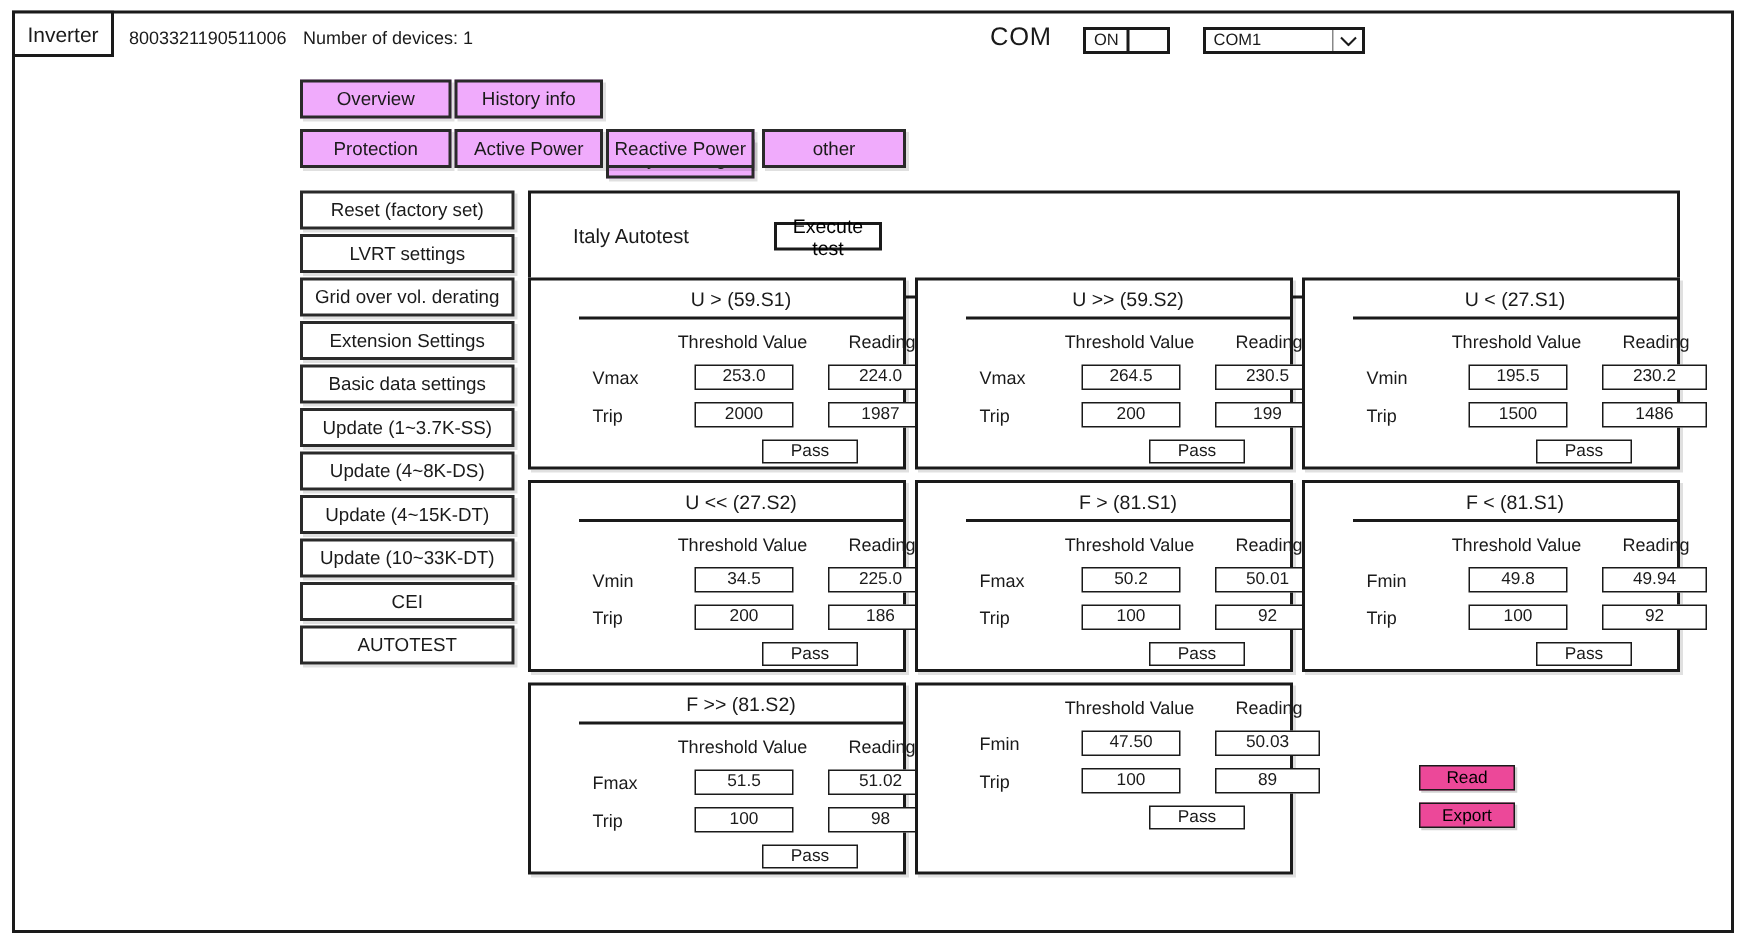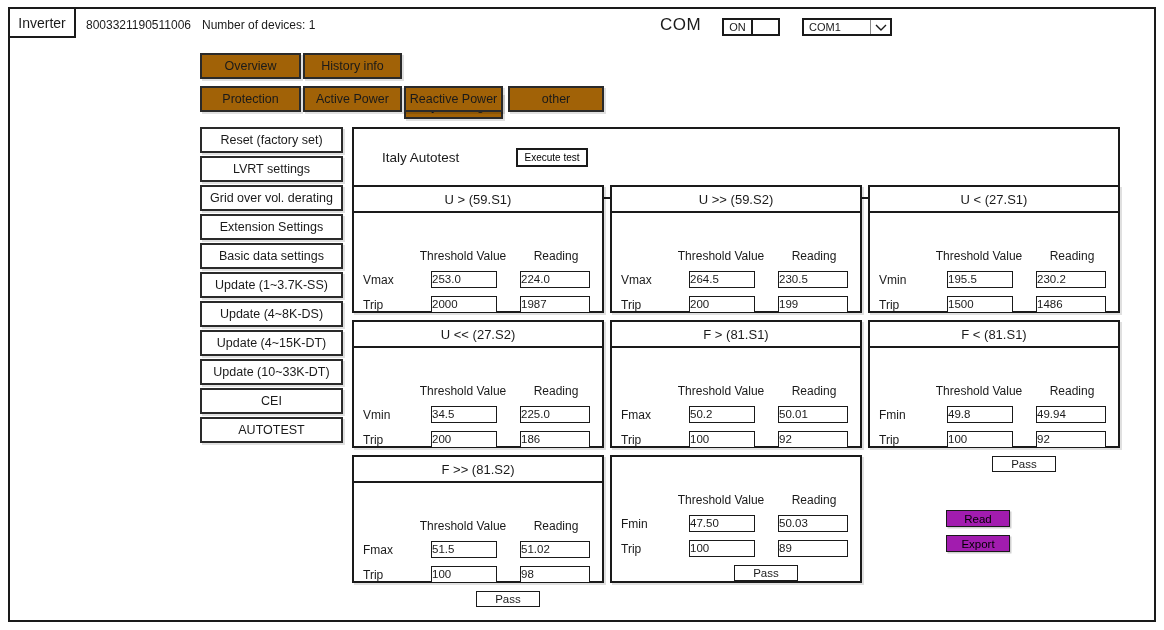--- a/index.html
+++ b/index.html
@@ -34,33 +34,33 @@
     border: 2px solid #1a1a1a; display: flex; background: #fff; cursor: pointer;
   }
   .com-toggle .on-cell {
     width: 29px; border-right: 2px solid #1a1a1a;
     display: flex; align-items: center; justify-content: center;
     font-size: 11px;
   }
   .com-toggle .off-cell { flex: 1; }
   .com-select {
     position: absolute; left: 792px; top: 9px;
-    width: 90px; height: 18px;
+    width: 108px; height: 18px;
     border: 2px solid #1a1a1a; display: flex; align-items: center;
     font-size: 11px; background: #fff; cursor: pointer;
   }
   .com-select .val { flex: 1; padding-left: 5px; }
   .com-select .chev {
     width: 20px; height: 100%; border-left: 1px solid #888;
     display: flex; align-items: center; justify-content: center;
   }
   
   .tab {
     position: absolute; height: 26px;
-    border: 2px solid #2a2a2a; background: #a16207;
+    border: 2px solid #2a2a2a; background: #f0abfc;
     display: flex; align-items: center; justify-content: center;
     font-size: 12.5px; cursor: pointer;
     box-shadow: 2px 2px 0 rgba(0,0,0,0.12);
   }
   .t1a { left: 190px; top: 44px; width: 101px; }
   .t1b { left: 293px; top: 44px; width: 99px; }
   .t1c { left: 394px; top: 44px; width: 99px; margin-top: 40px; }
   .t2a { left: 190px; top: 77px; width: 101px; }
   .t2b { left: 293px; top: 77px; width: 99px; }
   .t2c { left: 394px; top: 77px; width: 99px; }
@@ -79,60 +79,61 @@
   
   .autotest-head {
     position: absolute; left: 342px; top: 118px;
     width: 768px; height: 72px; border: 2px solid #1a1a1a; background: #fff;
   }
   .autotest-title { position: absolute; left: 28px; top: 21px; font-size: 13.5px; }
   .exec-btn {
     position: absolute; left: 162px; top: 19px;
     width: 72px; height: 19px; border: 2px solid #1a1a1a; background: #fff;
     display: flex; align-items: center; justify-content: center;
-    font-size: 10px; cursor: pointer;
+    font-size: 13px; cursor: pointer;
   }
   
   .panel-grid {
     position: absolute; left: 342px; top: 176px; width: 768px;
     display: grid; grid-template-columns: repeat(3, 252px);
     grid-auto-rows: 128px; column-gap: 6px; row-gap: 7px;
   }
   .panel {
     border: 2px solid #1a1a1a; background: #fff; position: relative;
     box-shadow: 2px 2px 0 rgba(0,0,0,0.12);
+    padding-left: 32px;
   }
   .panel-title {
     height: 26px; border-bottom: 2px solid #1a1a1a;
     display: flex; align-items: center; justify-content: center;
     font-size: 13px;
   }
-  .panel-body { position: relative; height: 96px; font-size: 12px; margin-top: 28px; }
+  .panel-body { position: relative; height: 96px; font-size: 12px; }
   .h-threshold { position: absolute; left: 48px;  top: 8px; width: 122px; text-align: center; }
   .h-reading   { position: absolute; left: 162px; top: 8px; width: 80px;  text-align: center; }
   .param { position: absolute; left: 9px; width: 55px; }
   .p1 { top: 32px; } .p2 { top: 57px; }
   .vbox {
     position: absolute; width: 66px; height: 17px;
     border: 1.5px solid #1a1a1a; background: #fff;
-    line-height: 14px; font-size: 11.5px;
+    text-align: center; line-height: 14px; font-size: 11.5px;
   }
   .vbox.t { left: 77px; }
   .vbox.r { left: 166px; width: 70px; }
   .r1 { top: 30px; } .r2 { top: 55px; }
   .pass-box {
     position: absolute; left: 122px; top: 80px;
     width: 64px; height: 16px; border: 1.5px solid #1a1a1a; background: #fff;
     display: flex; align-items: center; justify-content: center; font-size: 11.5px;
   }
   
   .actions-cell { position: relative; }
   .act-btn {
     position: absolute; left: 78px; width: 64px; height: 17px;
-    border: 1.5px solid #1a1a1a; background: #a21caf;
+    border: 1.5px solid #1a1a1a; background: #ec4899;
     display: flex; align-items: center; justify-content: center;
     font-size: 11.5px; cursor: pointer;
     box-shadow: 1.5px 1.5px 0 rgba(0,0,0,0.18);
   }
   .act-read   { top: 55px; }
   .act-export { top: 80px; }
 </style>
 </head>
 <body>
 

